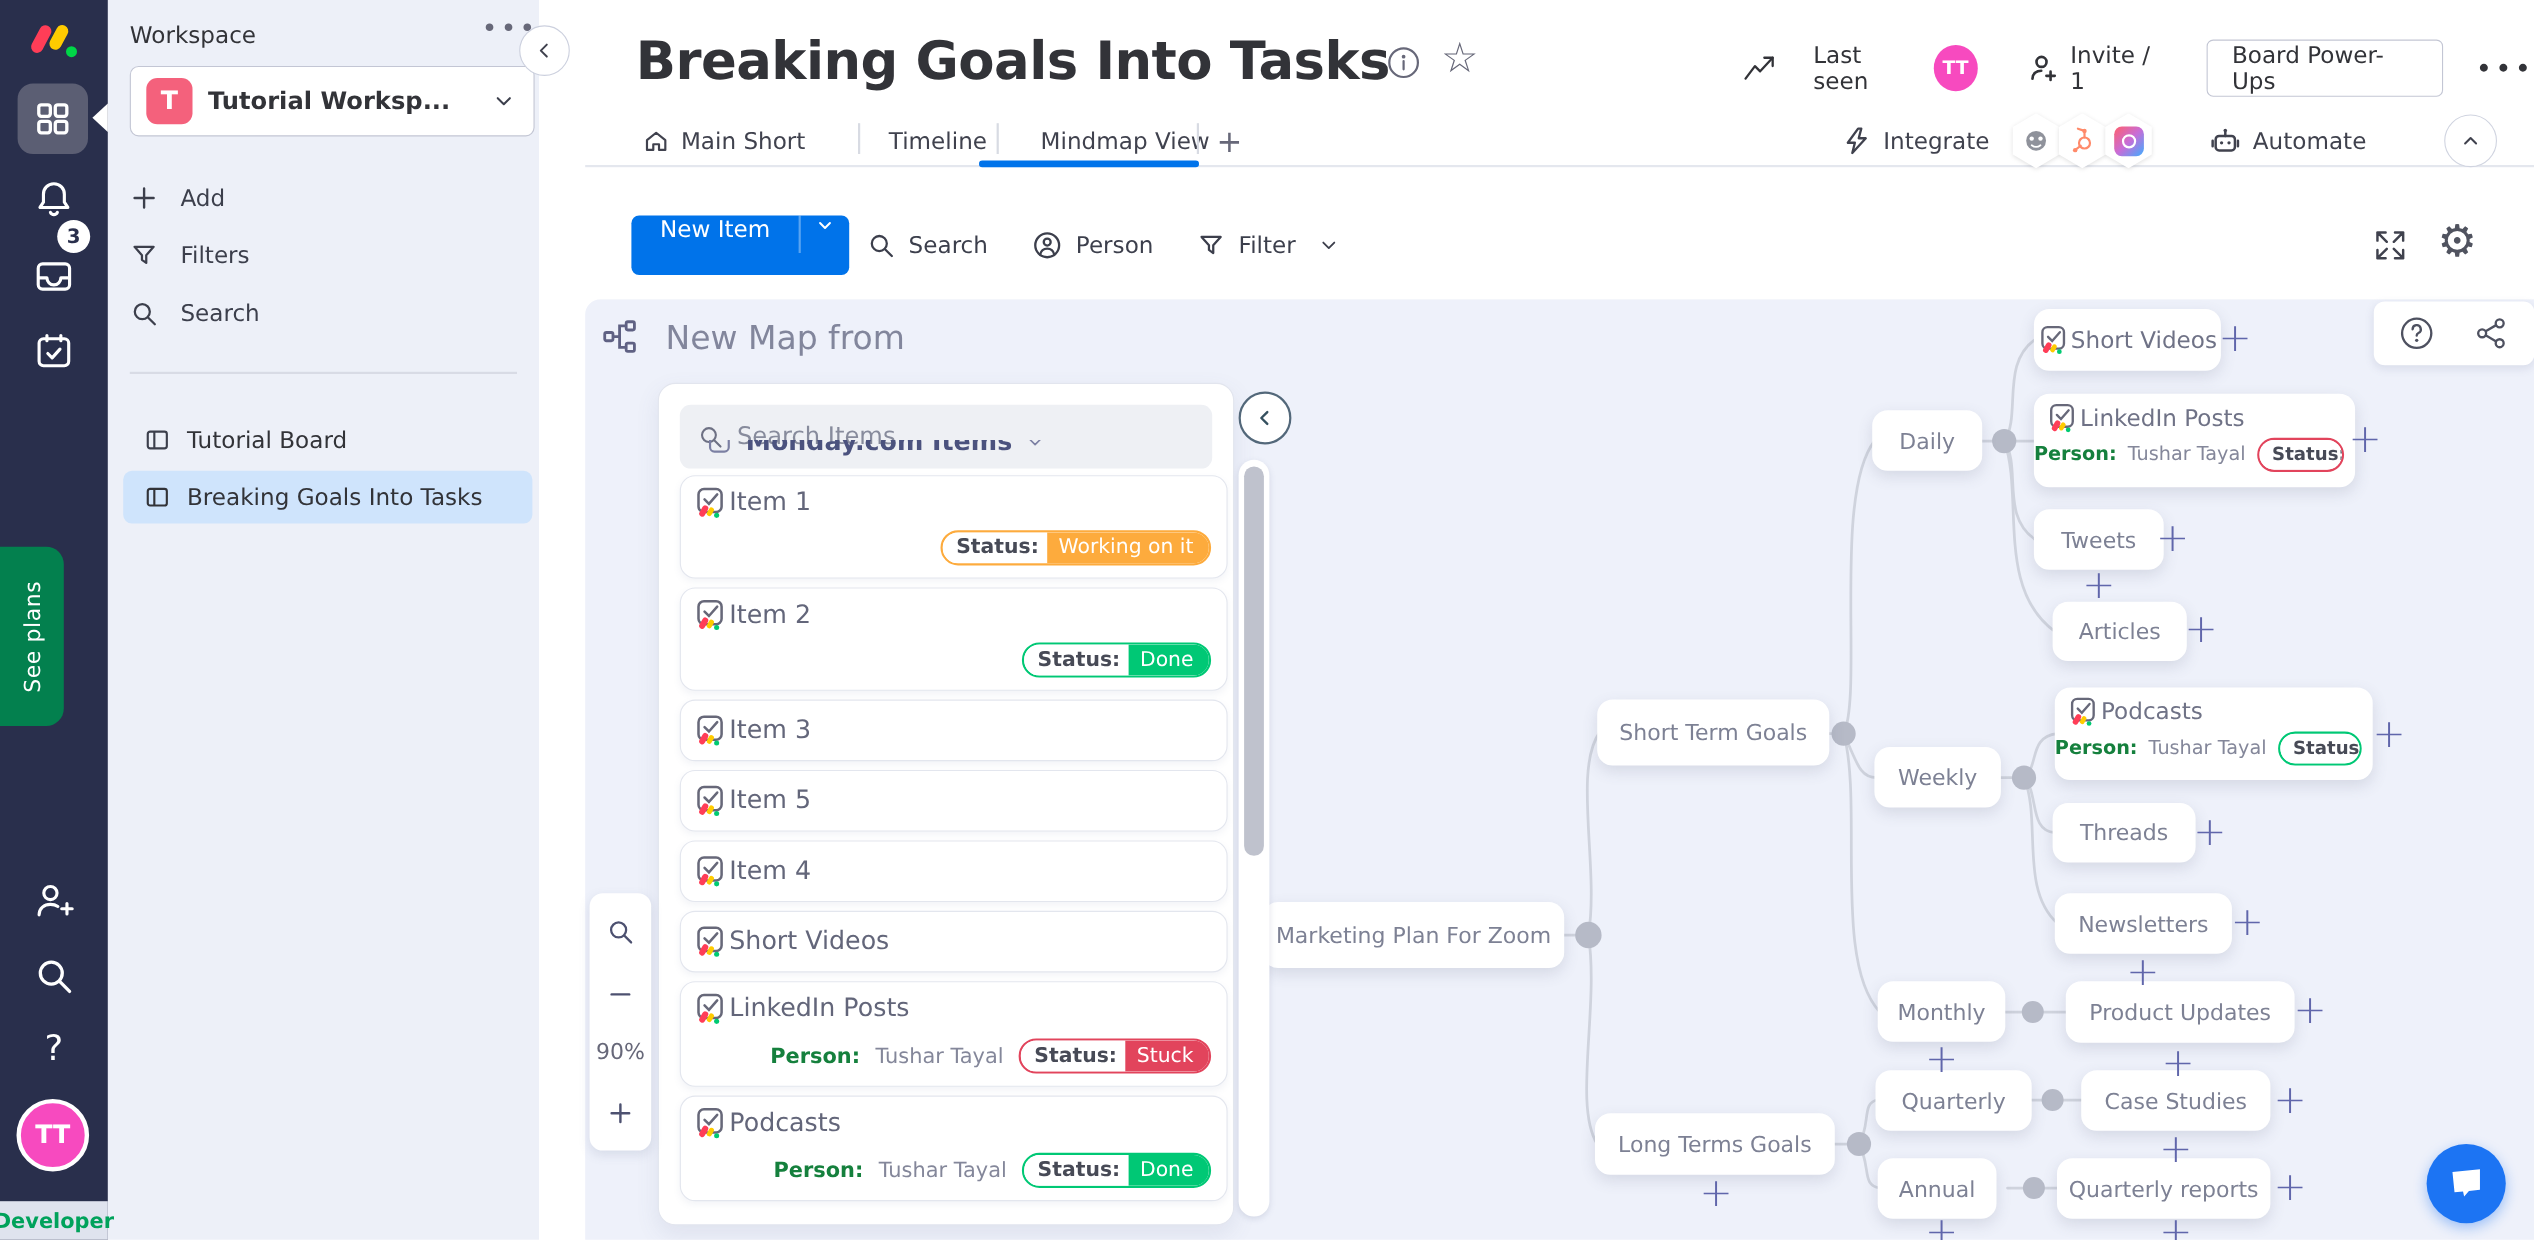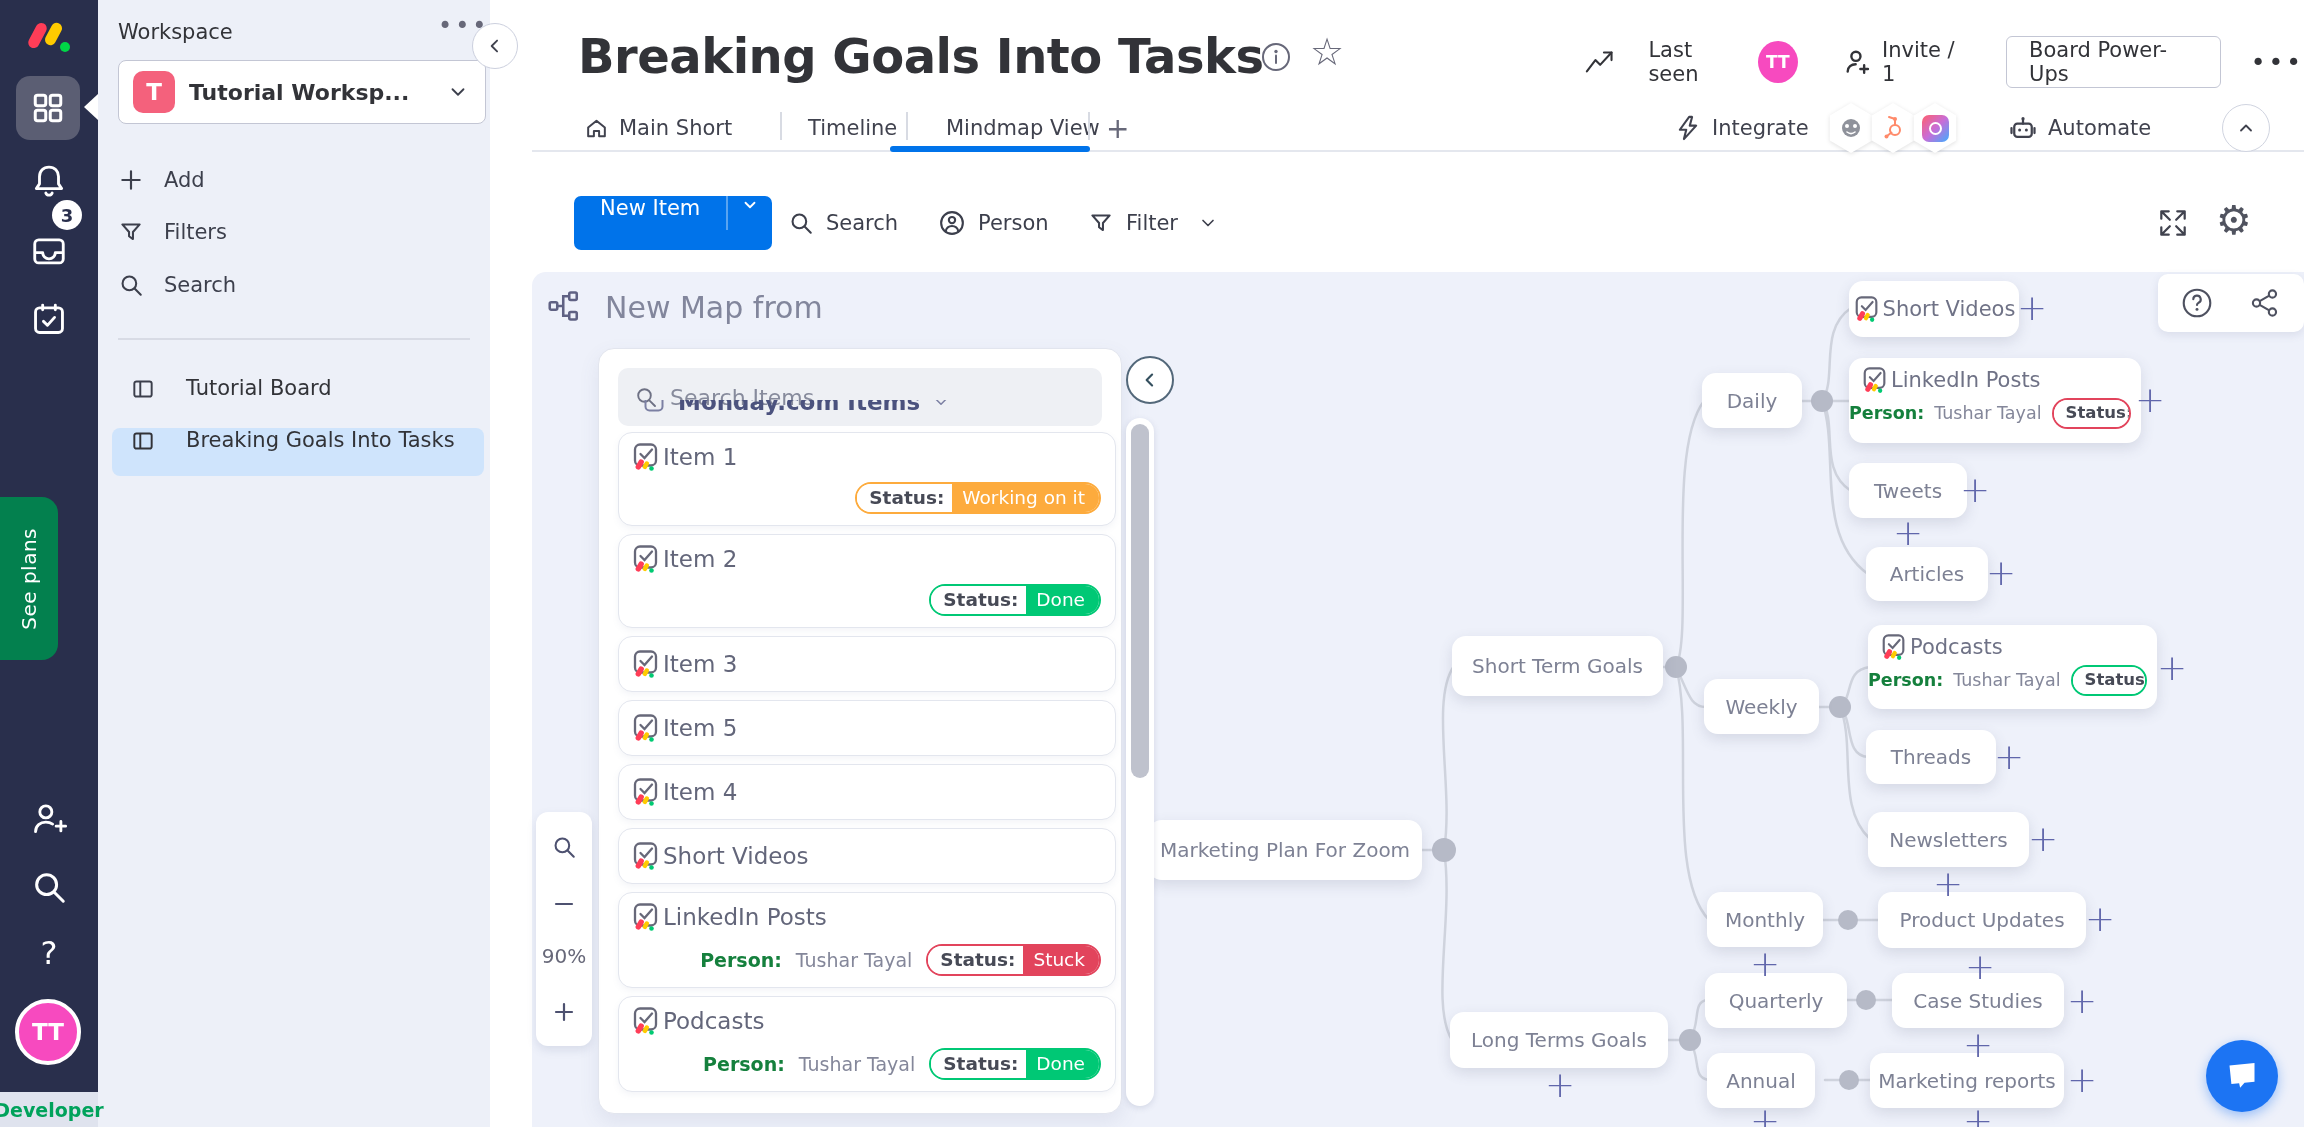--- a/index.html
+++ b/index.html
@@ -19,21 +19,21 @@
   .see-plans span{writing-mode:vertical-rl;transform:rotate(180deg);color:#fff;font-size:20px;font-weight:500;letter-spacing:.5px}
   
   .sidebar{position:absolute;left:98px;top:0;width:392px;height:1127px;background:#edf0f8;z-index:20}
   .ws-label{position:absolute;left:20px;top:20px;font-size:21px;color:#323338}
   .ws-menu{position:absolute;left:340px;top:12px;font-size:24px;color:#676879;letter-spacing:3px}
   .ws-select{position:absolute;left:20px;top:60px;width:368px;height:64px;background:#fff;border:1.5px solid #c3c6d4;border-radius:8px;display:flex;align-items:center}
   .ws-tile{width:42px;height:42px;margin-left:14px;border-radius:10px;background:#f4617c;color:#fff;font-weight:bold;font-size:23px;display:flex;align-items:center;justify-content:center}
   .ws-name{margin-left:14px;font-size:22px;font-weight:bold;color:#323338;flex:1}
   .side-row{position:absolute;left:20px;width:360px;height:44px;display:flex;align-items:center;gap:20px;font-size:21px;color:#3c3f4c}
   .side-div{position:absolute;left:20px;top:338px;width:352px;height:1.5px;background:#d8dbe5}
-  .board-row{position:absolute;left:14px;width:372px;height:48px;border-radius:8px;display:flex;gap:30px;padding-left:18px;font-size:21px;color:#323338}
+  .board-row{position:absolute;left:14px;width:372px;height:48px;border-radius:8px;display:flex;align-items:center;gap:14px;padding-left:18px;font-size:21px;color:#323338}
   .board-row.sel{background:#cfe4fc}
   .collapse-circ{position:absolute;left:472px;top:23px;width:46px;height:46px;border-radius:50%;background:#fff;border:1.5px solid #ccd0de;display:flex;align-items:center;justify-content:center;z-index:40}
   
   .main-bg{position:absolute;left:490px;top:0;width:1814px;height:272px;background:#fff;z-index:5}
   .page-title{position:absolute;left:578px;top:28px;font-size:48px;font-weight:600;letter-spacing:-.5px;color:#323338;z-index:6}
   .hdr-right{position:absolute;top:36px;display:flex;align-items:center;z-index:6}
   .tt-badge{width:42px;height:42px;border-radius:50%;background:#f74abf;color:#fff;font-weight:bold;font-size:17px;display:flex;align-items:center;justify-content:center}
   .powerups{height:52px;padding:0 22px;border:1.5px solid #c3c6d4;border-radius:6px;background:#fff;font-size:21px;color:#323338;display:flex;align-items:center}
   .tabs-line{position:absolute;left:532px;top:150px;width:1772px;height:1.5px;background:#e4e7ee;z-index:6}
   .tab{position:absolute;top:106px;height:44px;display:flex;align-items:center;gap:10px;font-size:21px;color:#40424e;z-index:7}
@@ -524,21 +524,21 @@
 <div class="node" style="left:1868px;top:812px;width:161px;height:55px">
     <span>Newsletters</span>
   </div>
 <div class="node" style="left:1878px;top:892px;width:208px;height:56px">
     <span>Product Updates</span>
   </div>
 <div class="node" style="left:1892px;top:973px;width:172px;height:55px">
     <span>Case Studies</span>
   </div>
 <div class="node" style="left:1870px;top:1053px;width:194px;height:55px">
-    <span>Marketing reports</span>
+    <span>Quarterly reports</span>
   </div>
 
 <span class="plus" style="left:2032px;top:308px">+</span>
 <span class="plus" style="left:2150px;top:400px">+</span>
 <span class="plus" style="left:1975px;top:490px">+</span>
 <span class="plus" style="left:1908px;top:533px">+</span>
 <span class="plus" style="left:2001px;top:573px">+</span>
 <span class="plus" style="left:2172px;top:668px">+</span>
 <span class="plus" style="left:2009px;top:757px">+</span>
 <span class="plus" style="left:2043px;top:839px">+</span>

